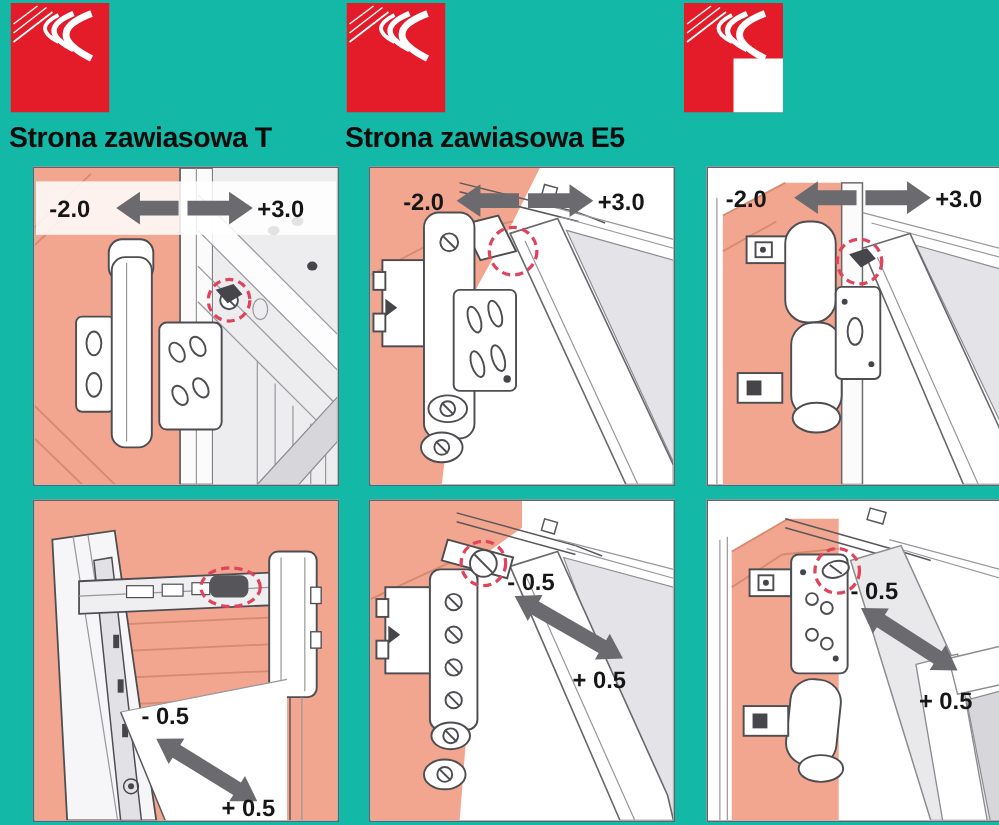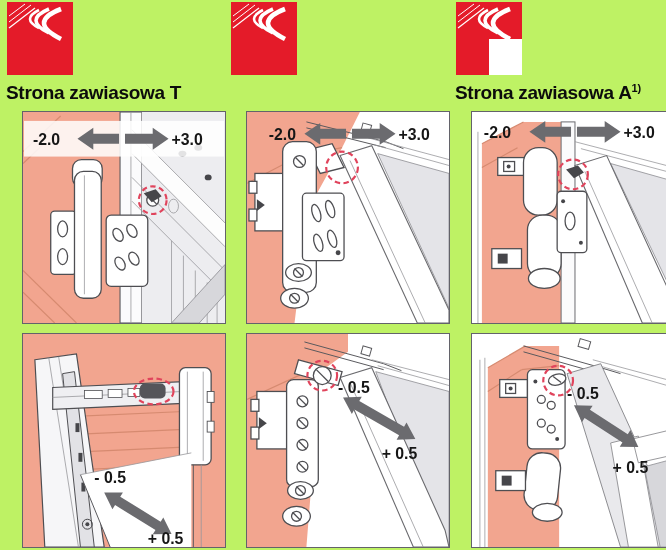--- a/index.html
+++ b/index.html
@@ -1,18 +1,18 @@
 <!DOCTYPE html>
 <html><head>
 <meta charset="utf-8">
 <style>
   *{box-sizing:border-box}
   html,body{margin:0;padding:0;background:#fff}
   body{font-family:"Liberation Sans",sans-serif}
-  .canvas{position:relative;width:666px;height:550px;background:#bef264;overflow:hidden}
+  .canvas{position:relative;width:666px;height:550px;background:#14b8a6;overflow:hidden}
   .column{position:absolute;top:0;width:206px;height:550px}
   .col-1{left:6px}.col-2{left:230px}.col-3{left:455px}
   .logo{position:absolute;top:2px;left:1px;width:66px;height:73px}
   .logo svg{display:block;width:100%;height:100%}
   .heading{position:absolute;top:83px;left:0;margin:0;font-size:19px;font-weight:700;
            color:#0c0c0c;letter-spacing:-0.3px;white-space:nowrap;line-height:1.1}
   .heading sup{font-size:11px;vertical-align:super;line-height:0}
   .panel{position:absolute;left:16px;width:204px;border:1.5px solid #63636a;background:#fff;overflow:hidden}
   .panel-top{top:111px;height:213px}
   .panel-bottom{top:333px;height:215px}
@@ -169,20 +169,21 @@
         <g stroke="#fff" fill="none">
           <line x1="2" y1="14" x2="18" y2="2" stroke-width="1"></line>
           <line x1="2" y1="20" x2="24" y2="3" stroke-width="1"></line>
           <line x1="2" y1="26" x2="28" y2="6" stroke-width="1.2"></line>
           <path d="M32,8 Q14,17 32,26" stroke-width="2.6"></path>
           <path d="M42,7 Q16,18 42,31" stroke-width="3.6"></path>
           <path d="M54,7 Q20,20 54,37" stroke-width="4.6"></path>
         </g>
       </svg>
     </div>
+    <h2 class="heading"><span>Strona zawiasowa E5</span><sup></sup></h2>
 
     <div class="panel panel-top">
       <svg viewBox="0 0 204 213" preserveAspectRatio="none">
         <rect width="204" height="213" fill="#fff"></rect>
         <polygon points="0,0 114,0 96,36 62,98 48,213 0,213" fill="#f2a58f"></polygon>
         <g class="pinkline">
           <line x1="0" y1="72" x2="54" y2="44"></line>
             <line x1="54" y1="44" x2="96" y2="36"></line>
         </g>
         <g class="mid">
@@ -293,21 +294,20 @@
           <line x1="2" y1="14" x2="18" y2="2" stroke-width="1"></line>
           <line x1="2" y1="20" x2="24" y2="3" stroke-width="1"></line>
           <line x1="2" y1="26" x2="28" y2="6" stroke-width="1.2"></line>
           <path d="M32,8 Q14,17 32,26" stroke-width="2.6"></path>
           <path d="M42,7 Q16,18 42,31" stroke-width="3.6"></path>
           <path d="M54,7 Q20,20 54,37" stroke-width="4.6"></path>
         </g>
         <rect x="33" y="37" width="33" height="36" fill="#fff"></rect>
       </svg>
     </div>
-    <h2 class="heading"><span>Strona zawiasowa A</span><sup>1)</sup></h2>
 
     <div class="panel panel-top">
       <svg viewBox="0 0 204 213" preserveAspectRatio="none">
         <rect width="204" height="213" fill="#fff"></rect>
         <line x1="6" y1="20" x2="6" y2="213" class="thin"></line>
         <polygon points="10,32 52,10 90,10 90,213 10,213" fill="#f2a58f"></polygon>
         <g class="pinkline">
           <line x1="10" y1="32" x2="52" y2="10"></line>
             <line x1="10" y1="56" x2="46" y2="36"></line>
         </g>

